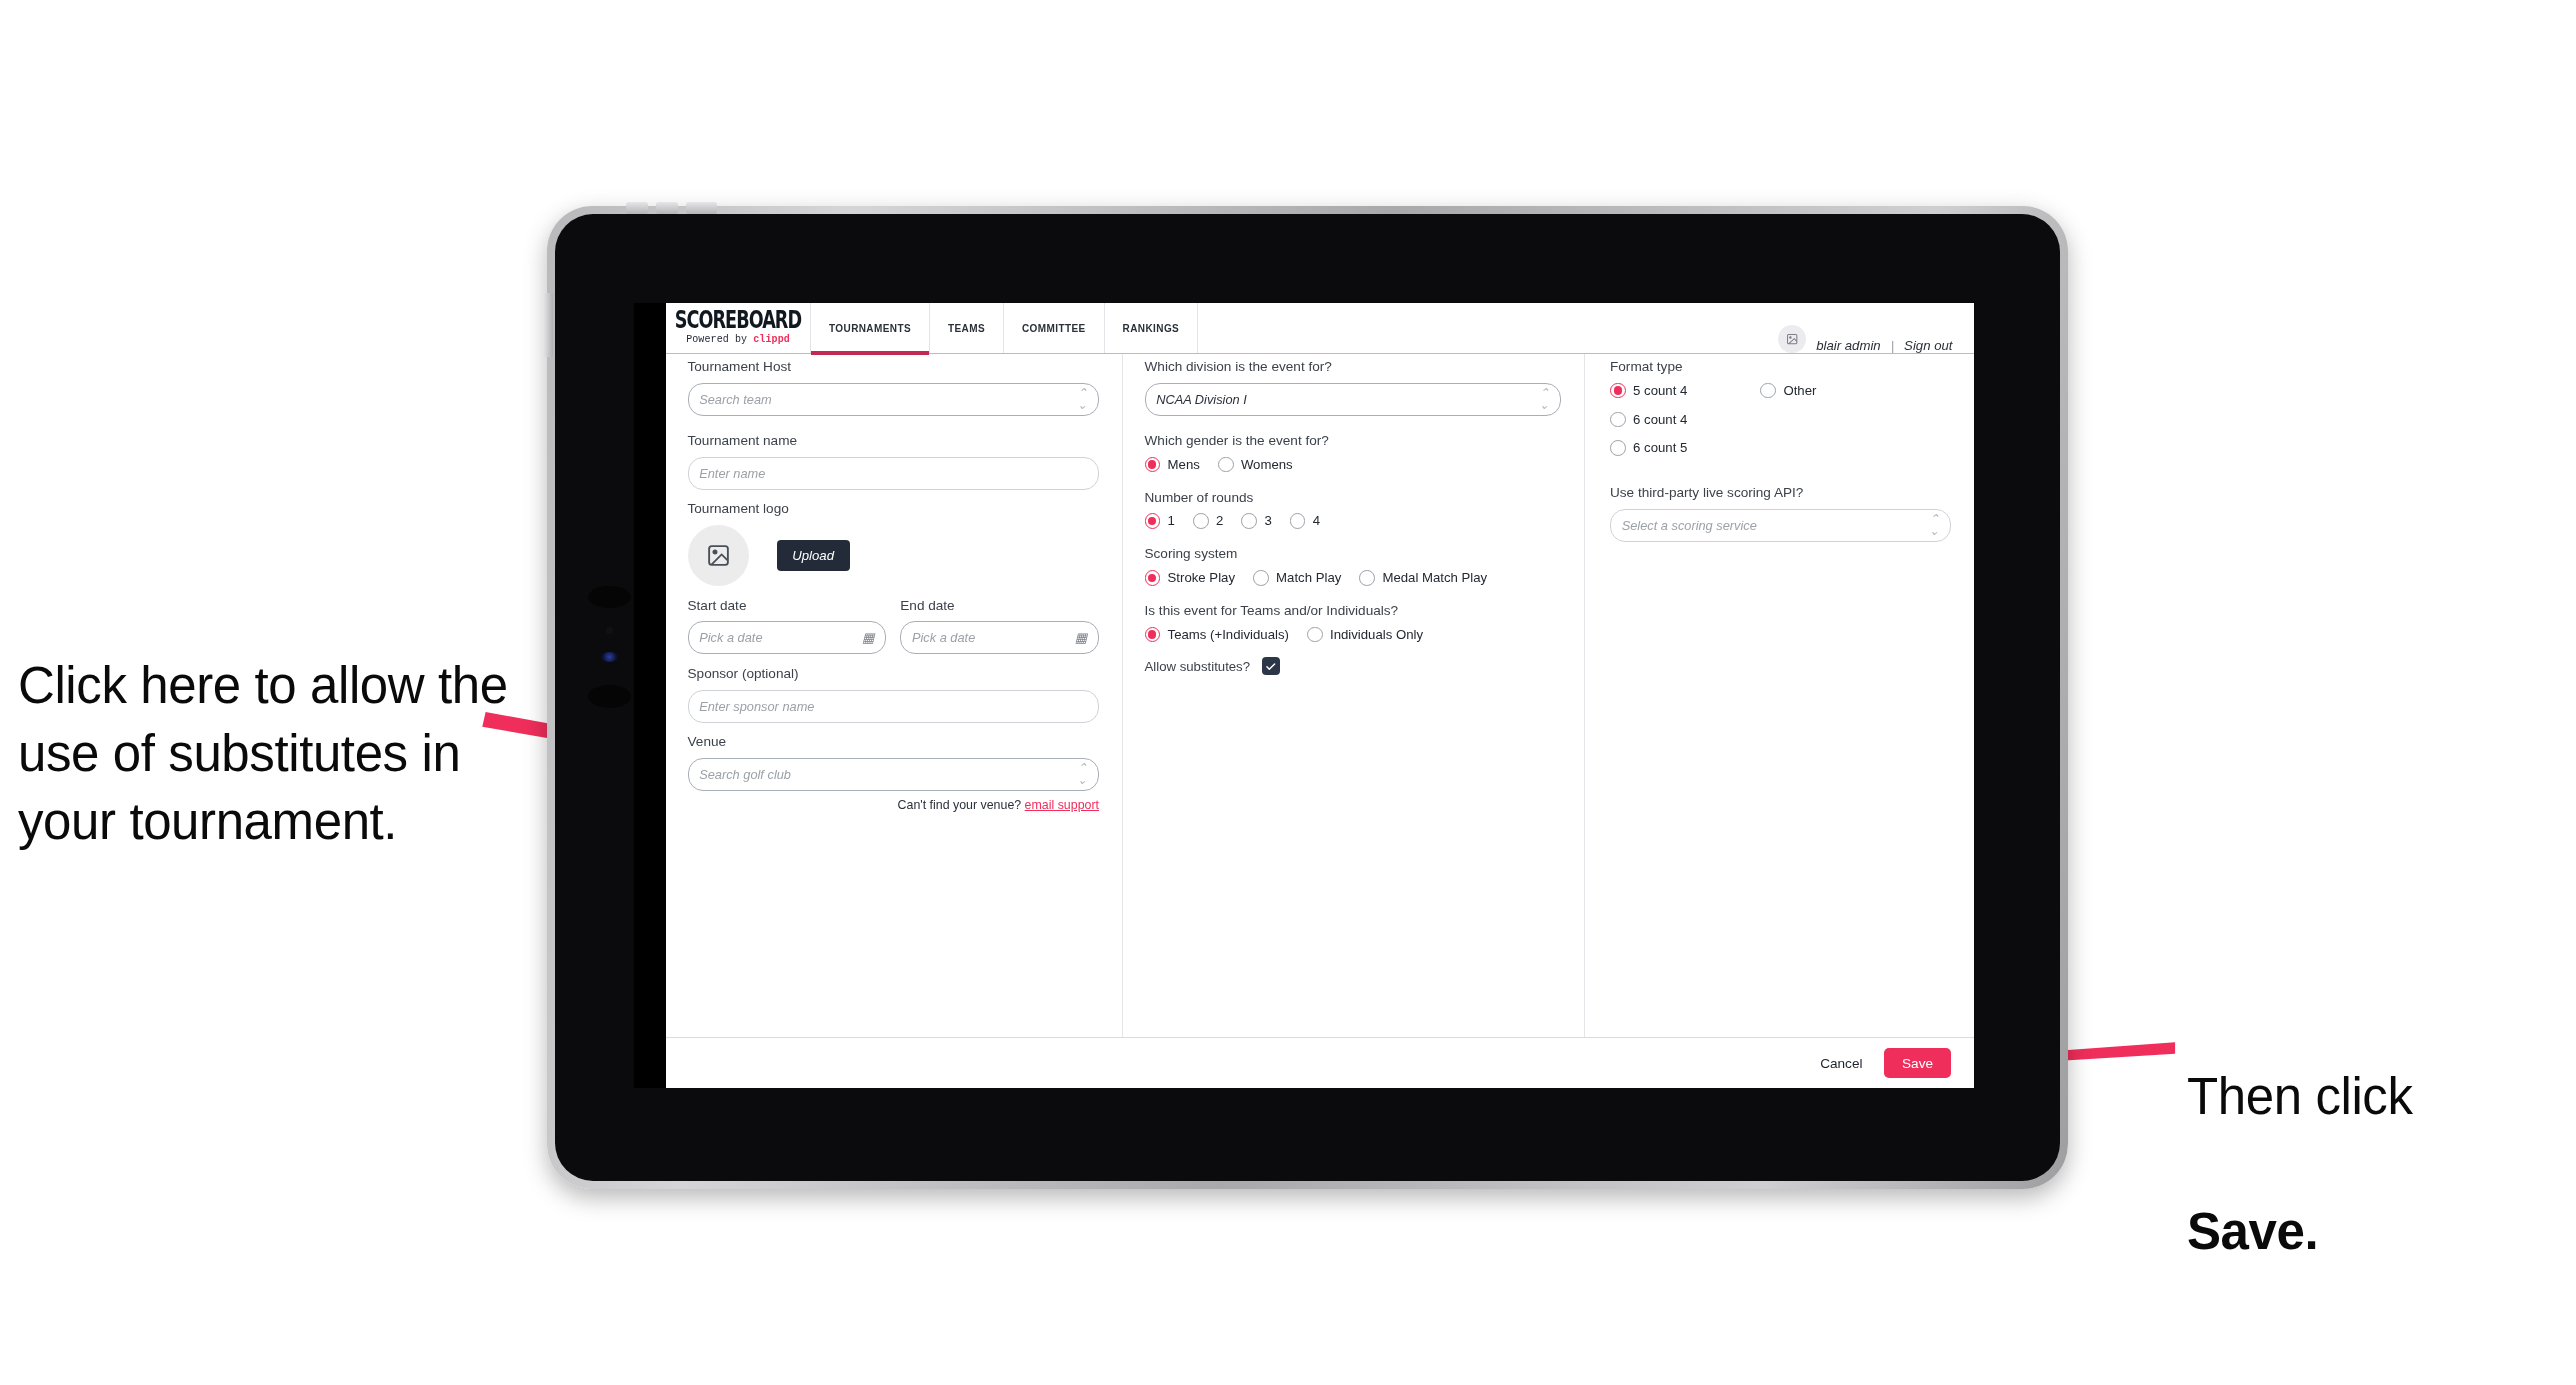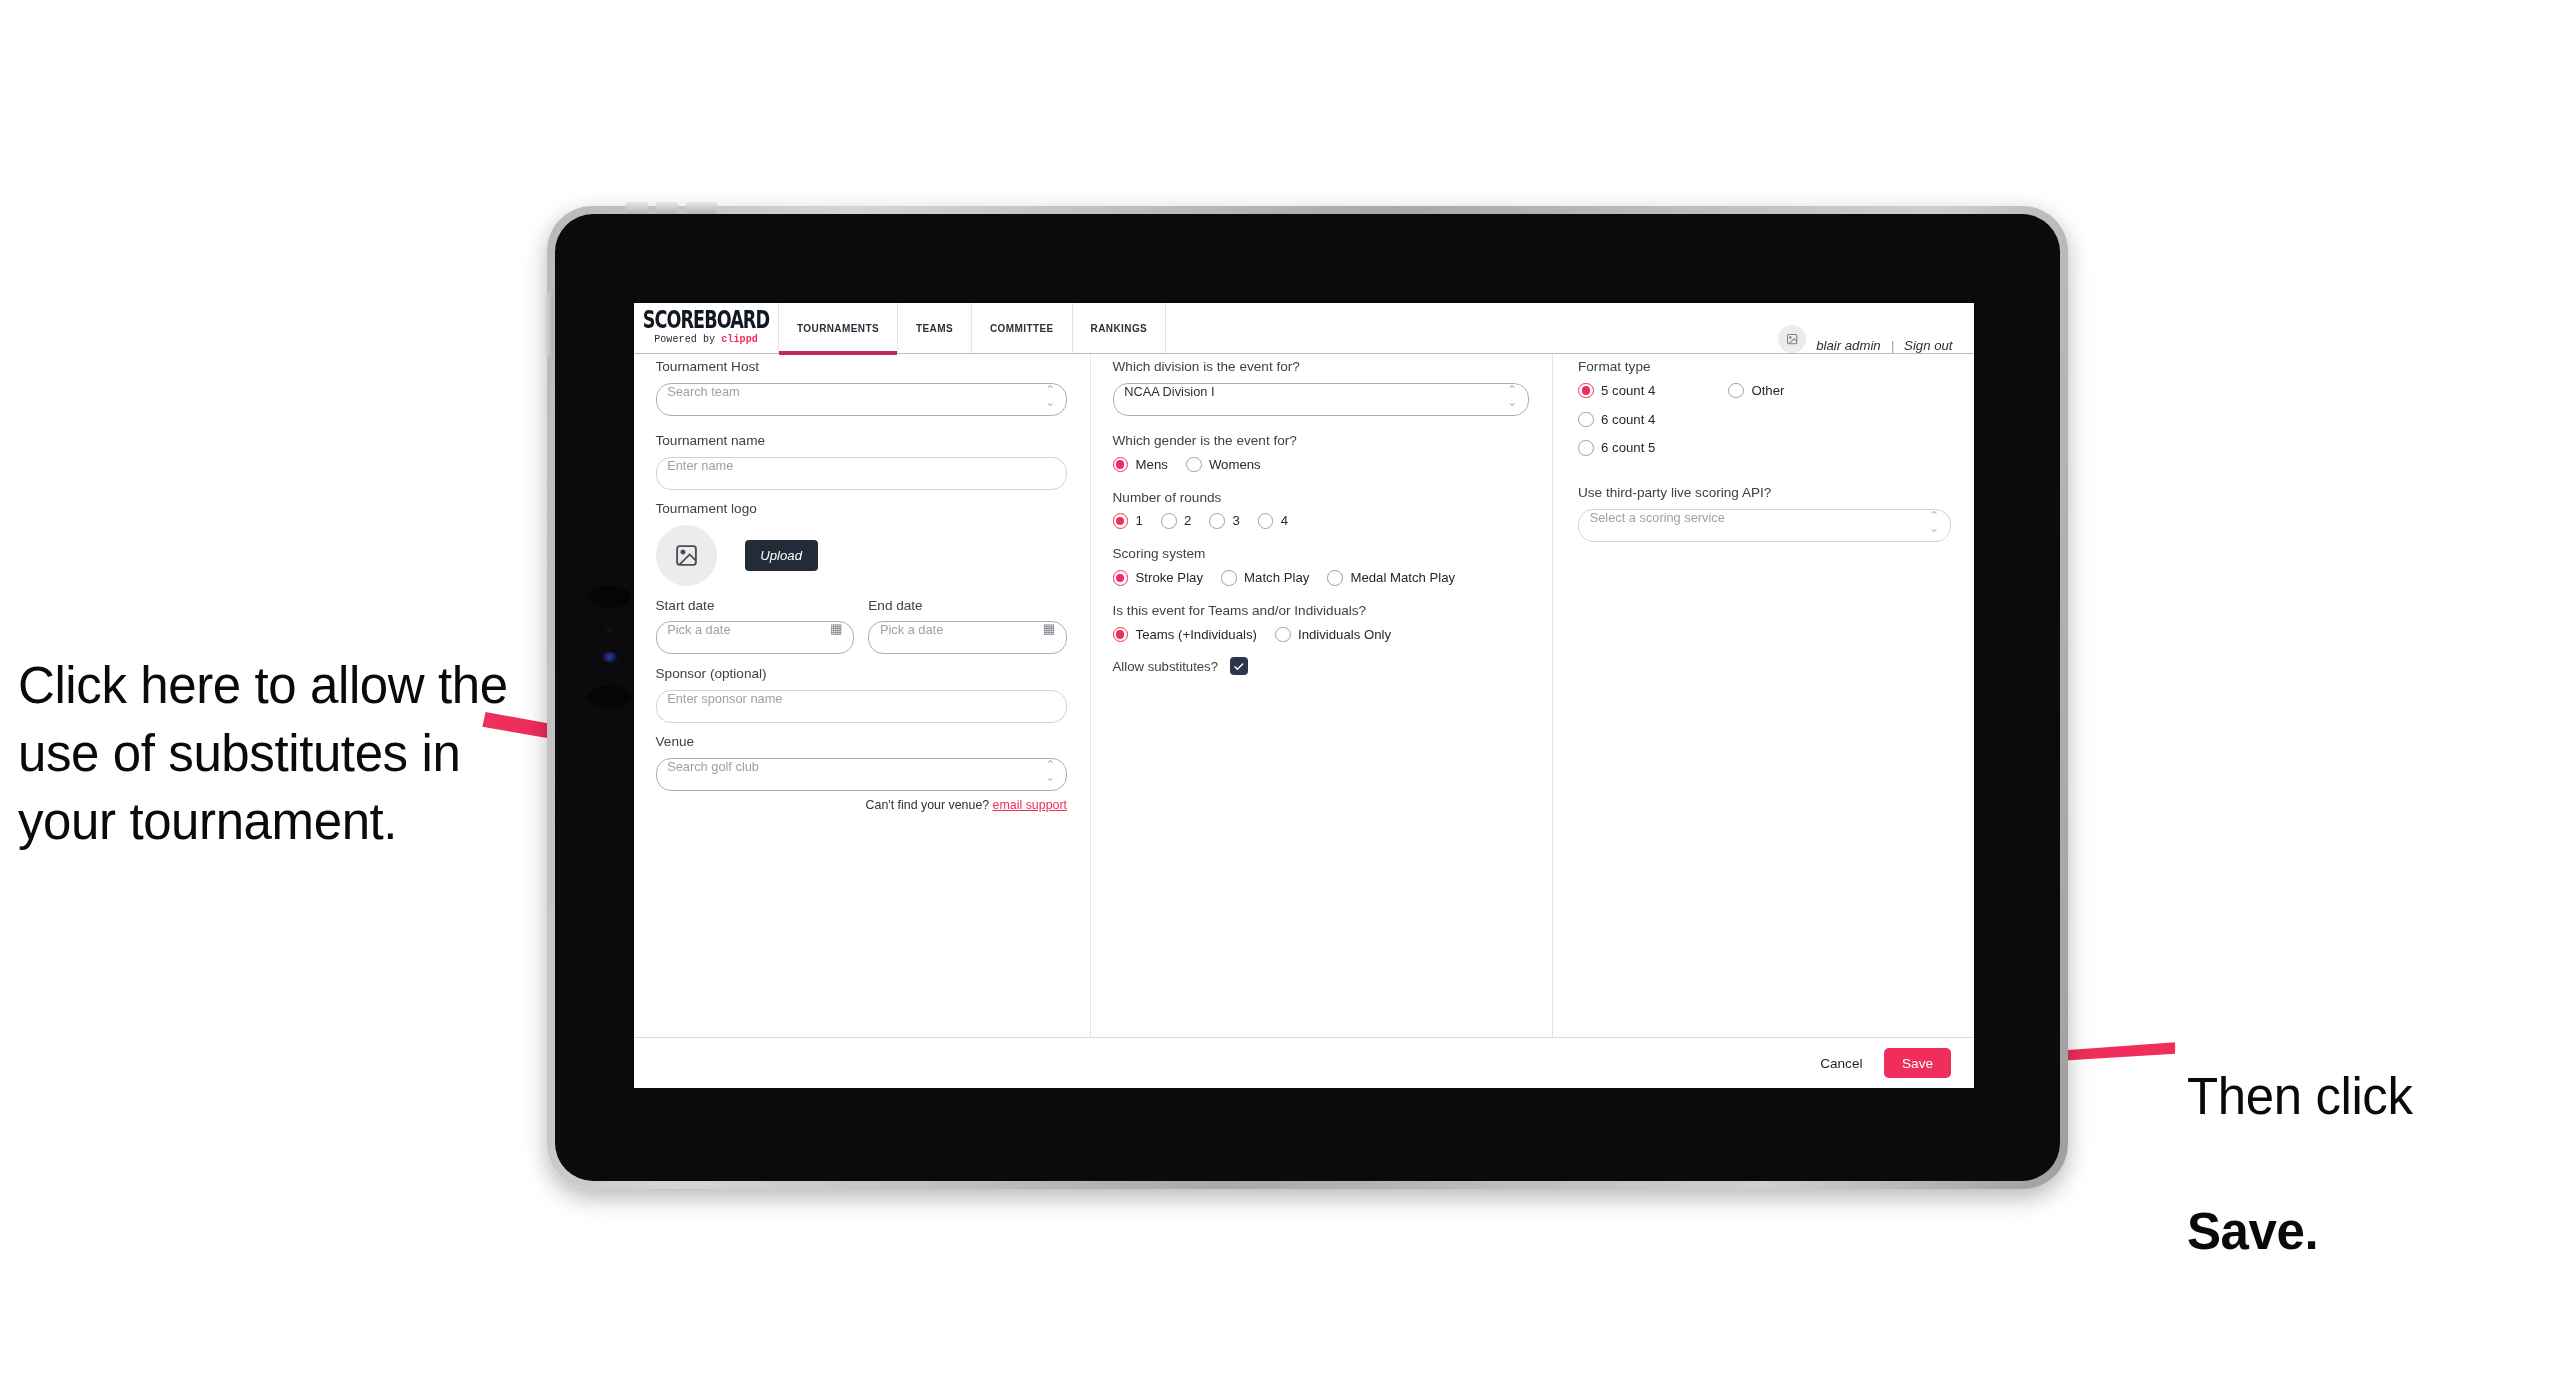--- a/index.html
+++ b/index.html
@@ -58,23 +58,24 @@
   #lens-b { left:51px;  top:413px; width:6.6px;  height:6.6px;  background:#111; }
   #lens-c { left:46px;  top:438px; width:16.5px; height:10px;
             background:radial-gradient(circle,#2b3f9e 0%,#0b1030 70%); }
   #lens-d { left:33px;  top:471px; width:43px; height:23px; background:#050505; }
 
   
   #app {
     position:absolute;
     left:634px; top:303px;
     width:1340px; height:785px;
-    background:#6d28d9;
+    background:#000000;
     display:flex; flex-direction:column;
     box-shadow:0 0 0 0.8px rgba(0,0,0,.06);
+    padding-left:32px;
   }
 
   
   #appbar {
     height:51px; flex:0 0 51px;
     border-bottom:1.7px solid #b9bcc2;
     display:flex; align-items:stretch;
     background:#fff;
   }
   #brand {
@@ -137,22 +138,22 @@
   #col-right  { flex:1 1 auto; padding-left:25px; }
 
   .field-label {
     font-size:13.6px; color:#3c424b; margin:0 0 7.4px 0; line-height:1.2;
   }
   .gap { height:17.3px; }
   .gap-s { height:11.6px; }
 
   .input {
     height:33px; border:0.8px solid #a9adb4; border-radius:15px;
-    display:flex; padding:0 10.7px;
-    font-size:12.8px; color:#9ca1a8; background:#fff; cursor:text;
+    display:flex; align-items:center; padding:0 10.7px;
+    font-size:12.8px; color:#9ca1a8; background:#fff; cursor:text;font-style:italic;
   }
   .input.light { border-color:#cfd2d6; }
   .input .val { color:#2b313a; }
   .input .spin { margin-left:auto; color:#b3b7bd; font-size:12.4px; line-height:1; }
   .input .cal  { margin-left:auto; color:#7d838b; font-size:13.2px; line-height:1; }
 
   
   #logo-row { display:flex; align-items:center; gap:28px; margin-top:3.3px; }
   #logo-circle {
     width:61px; height:61px; border-radius:50%; background:#ececed;

